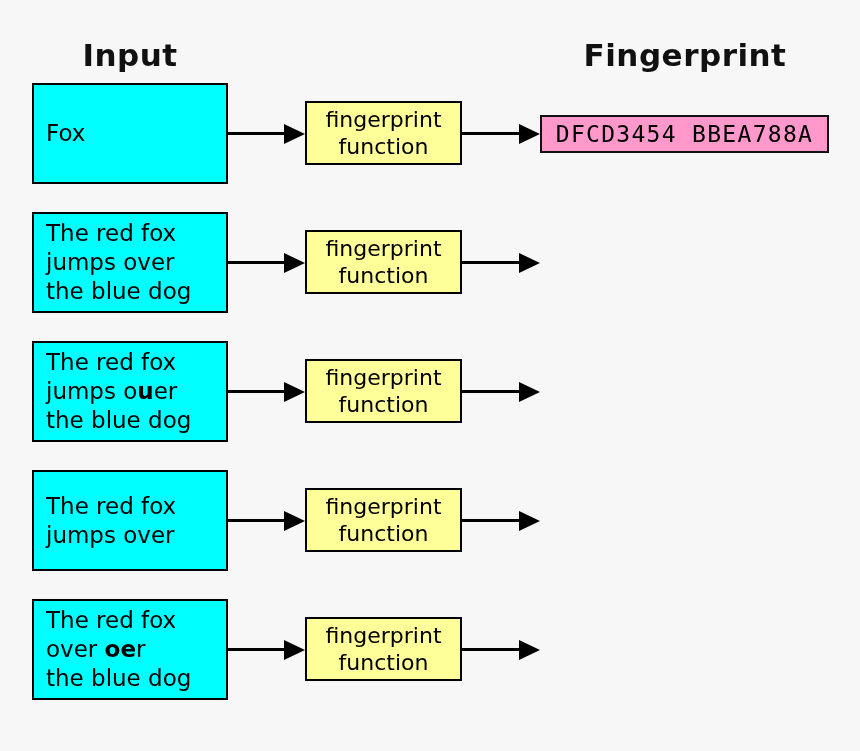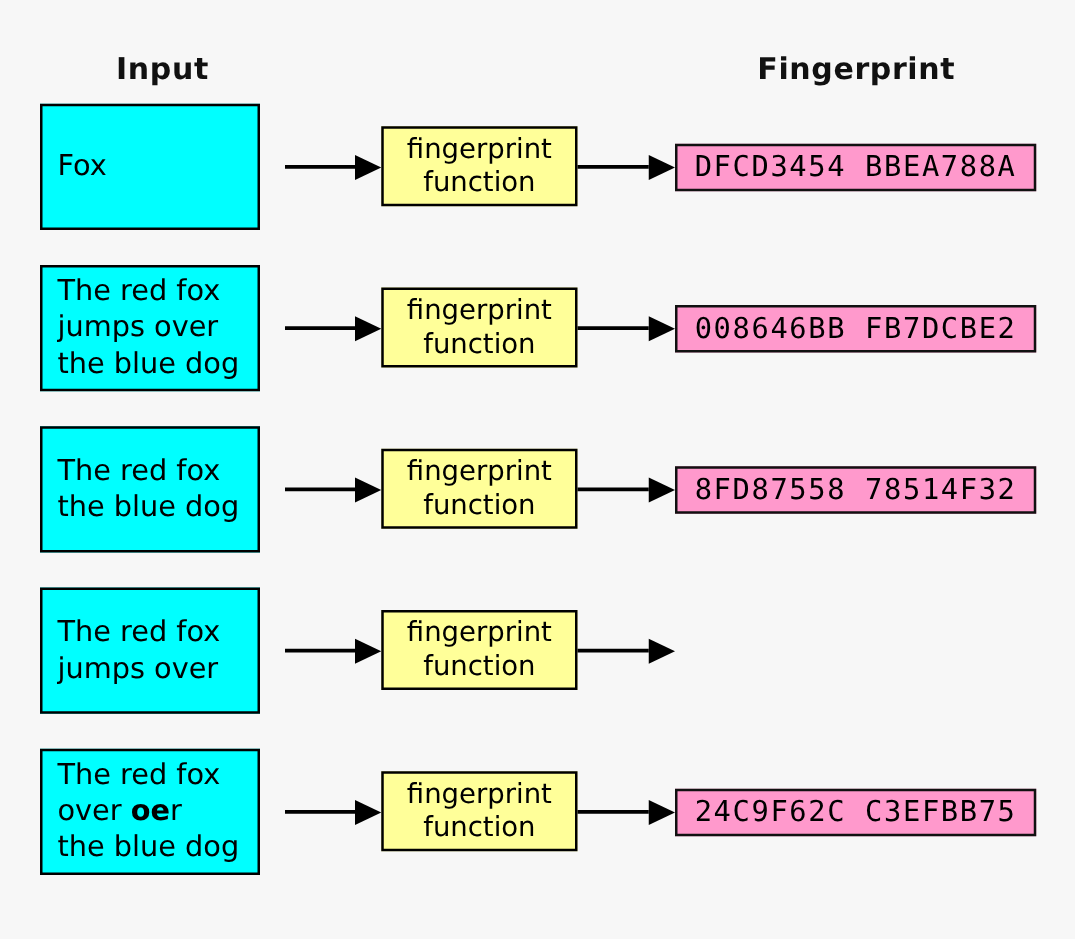--- a/index.html
+++ b/index.html
@@ -11,21 +11,21 @@
     position: relative;
     width: 860px;
     height: 751px;
     background: #f7f7f7;
     overflow: hidden;
   }
   .col-title {
     position: absolute;
     top: 34px;
     height: 42px;
-    font-size: 24px;
+    font-size: 31px;
     font-weight: bold;
     color: #111;
     text-align: center;
     line-height: 42px;
     letter-spacing: 0.5px;
   }
   .title-input { left: 12px; width: 236px; }
   .title-fingerprint { left: 530px; width: 310px; }
 
   .row {
@@ -37,21 +37,21 @@
   .row.r0 { top: 83px; }
   .row.r1 { top: 212px; }
   .row.r2 { top: 341px; }
   .row.r3 { top: 470px; }
   .row.r4 { top: 599px; }
 
   .input-box {
     position: absolute;
     left: 32px;
     top: 0;
-    width: 176px;
+    width: 196px;
     height: 101px;
     box-sizing: border-box;
     background: #00ffff;
     border: 2px solid #000;
     display: flex;
     flex-direction: column;
     justify-content: center;
     padding-left: 12px;
     padding-right: 4px;
   }
@@ -168,44 +168,39 @@
       <div class="arrow-head"></div>
     </div>
     <div class="func-box">
       <div class="func-line">fingerprint</div>
       <div class="func-line">function</div>
     </div>
     <div class="arrow a2">
       <div class="arrow-line"></div>
       <div class="arrow-head"></div>
     </div>
-    <div class="fp-box">
-      <div class="fp-text">008646BB FB7DCBE2</div>
-    </div>
   </div>
 
   <div class="row r2">
     <div class="input-box">
       <div class="input-line"><span>The red fox</span><b></b><span></span></div>
+      <div class="input-line"><span>jumps o</span><b>u</b><span>er</span></div>
       <div class="input-line"><span>the blue dog</span><b></b><span></span></div>
     </div>
     <div class="arrow a1">
       <div class="arrow-line"></div>
       <div class="arrow-head"></div>
     </div>
     <div class="func-box">
       <div class="func-line">fingerprint</div>
       <div class="func-line">function</div>
     </div>
     <div class="arrow a2">
       <div class="arrow-line"></div>
       <div class="arrow-head"></div>
-    </div>
-    <div class="fp-box">
-      <div class="fp-text">8FD87558 78514F32</div>
     </div>
   </div>
 
   <div class="row r3">
     <div class="input-box">
       <div class="input-line"><span>The red fox</span><b></b><span></span></div>
       <div class="input-line"><span>jumps over</span><b></b><span></span></div>
     </div>
     <div class="arrow a1">
       <div class="arrow-line"></div>
@@ -232,18 +227,15 @@
       <div class="arrow-head"></div>
     </div>
     <div class="func-box">
       <div class="func-line">fingerprint</div>
       <div class="func-line">function</div>
     </div>
     <div class="arrow a2">
       <div class="arrow-line"></div>
       <div class="arrow-head"></div>
     </div>
-    <div class="fp-box">
-      <div class="fp-text">24C9F62C C3EFBB75</div>
-    </div>
   </div>
 
 </div>
 
 </body></html>

